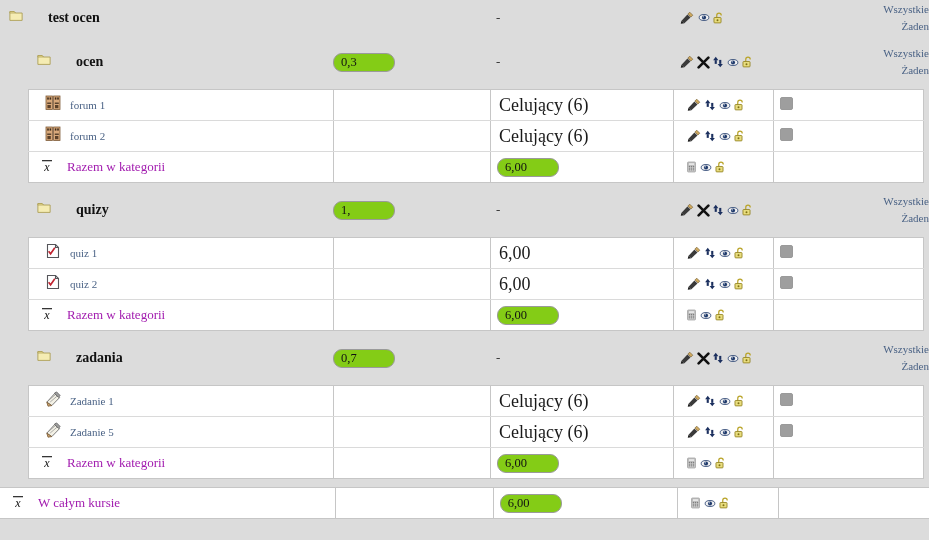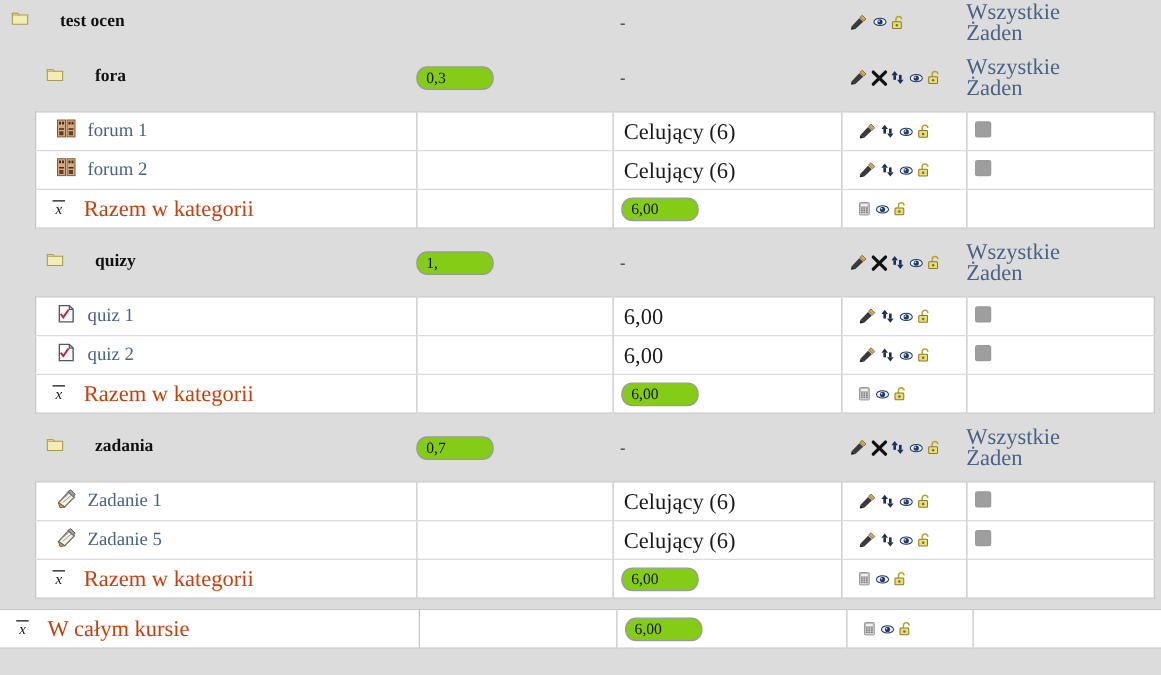--- a/index.html
+++ b/index.html
@@ -39,22 +39,22 @@
   .cat-name {
     display: flex; align-items: center; gap: 24px;
     font-weight: bold; font-size: 14px; color: #111;
   }
   .cat-name.lvl0 { padding-left: 8px; }
   .cat-name.lvl1 { padding-left: 36px; }
 
   .dash { padding-left: 6px; color: #333; }
 
   .sel-links {
-    text-align: left; line-height: 17px;
-    color: #4a6285; font-size: 18px;
+    text-align: right; line-height: 17px;
+    color: #4a6285; font-size: 11px;
   }
   .sel-links a { color: #4a6285; text-decoration: none; display: block; cursor: pointer; }
 
   
   .innerwrap { padding: 0 6px 0 28px; background: #dcdcdc; }
   .innerwrap.full { padding: 0; }
   table.inner {
     border-collapse: collapse; table-layout: fixed; width: 100%;
     background: #ffffff;
     border: 1px solid #c6c6c6;
@@ -69,23 +69,23 @@
   table.inner tr:last-child td { border-bottom: none; }
   table.inner td:last-child { border-right: none; }
 
   .i-name { width: 305px; }
   .i-wgt  { width: 157px; }
   .i-val  { width: 183px; }
   .i-act  { width: 100px; }
   .i-sel  { width: 150px; }
 
   .item-name { display: flex; align-items: center; gap: 9px; padding-left: 10px; }
-  .item-name a { color: #4a6285; text-decoration: none; font-size: 15px; cursor: pointer; }
+  .item-name a { color: #4a6285; text-decoration: none; font-size: 11px; cursor: pointer; }
   .agg-name { display: flex; align-items: center; gap: 12px; padding-left: 4px; }
-  .agg-label { font-size: 18px; color: #c2410c; }
+  .agg-label { font-size: 13px; color: #a21caf; }
 
   .plainval { font-size: 18px; color: #1a1a1a; padding-left: 2px; }
 
   
   input.txt {
     width: 62px; height: 19px;
     border: 1px solid #9a9a9a;
     border-radius: 9px;
     background: #84cc16;
     font-family: "Liberation Serif", serif;
@@ -171,21 +171,21 @@
       <div class="catband">
         <table class="grid">
           <tbody>
             <tr class="cat-row">
               <td class="c-name">
                 <div class="cat-name lvl1">
                   <span class="ico"><svg width="16" height="14" viewBox="0 0 16 16">
                       <path d="M1 3h5l1.3 1.6H15V13H1z" fill="#f5ecb3" stroke="#a99b52" stroke-width="1"></path>
                       <path d="M1 3h5l1.3 1.6H1z" fill="#efe29a" stroke="#a99b52" stroke-width="0.8"></path>
                     </svg></span>
-                  <span>fora</span>
+                  <span>ocen</span>
                 </div>
               </td>
               <td class="c-wgt"><input class="txt" type="text" value="0,3" style=""></td>
               <td class="c-val"><span class="dash">-</span></td>
               <td class="c-act">
                 <div class="icons">
                   <span class="ico">
                     <svg width="16" height="14" viewBox="0 0 16 16">
                       <path d="M1.5 11.5 L8.5 4 L12 7.3 L5 14 z" fill="#3a3a3a"></path>
                       <path d="M9 3.4 L11.2 1.4 L14.6 4.8 L12.6 6.8 z" fill="#cfa95f" stroke="#6d5626" stroke-width="0.7"></path>

